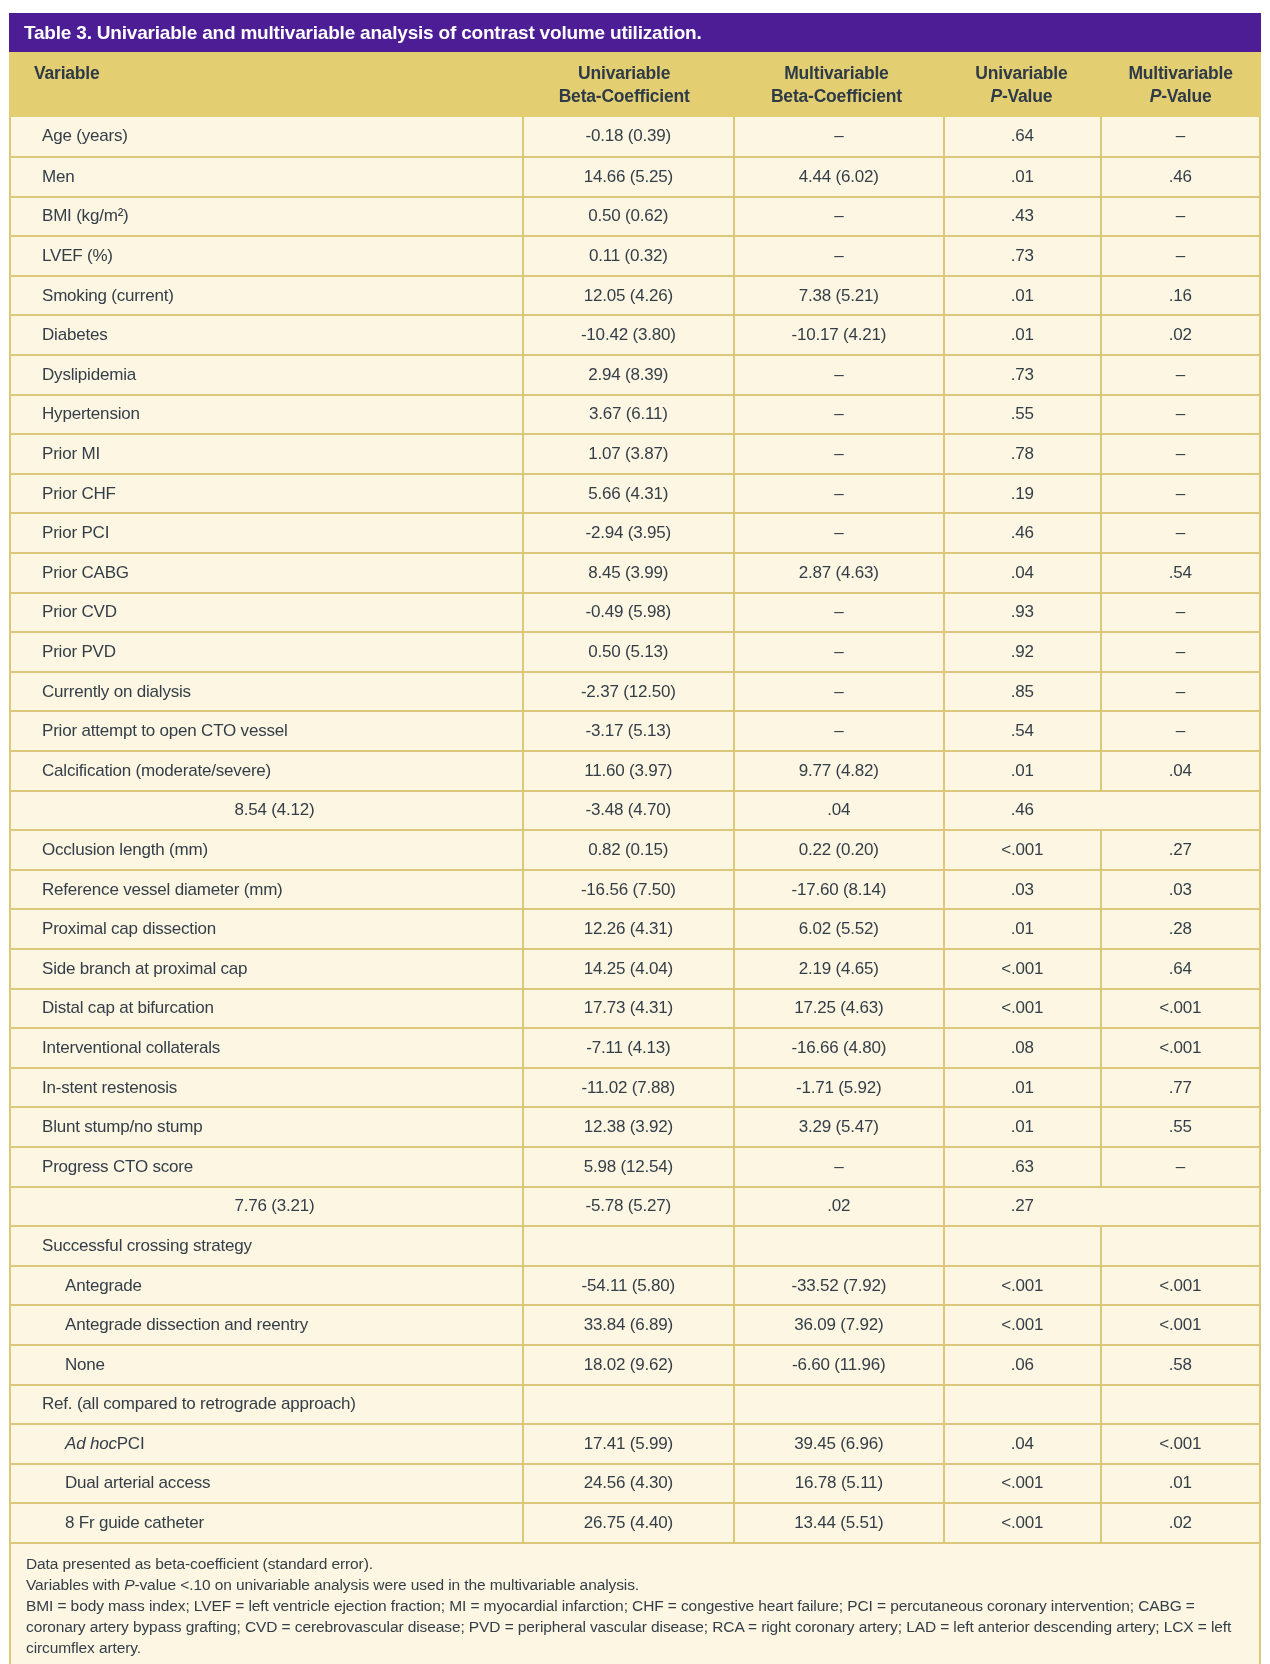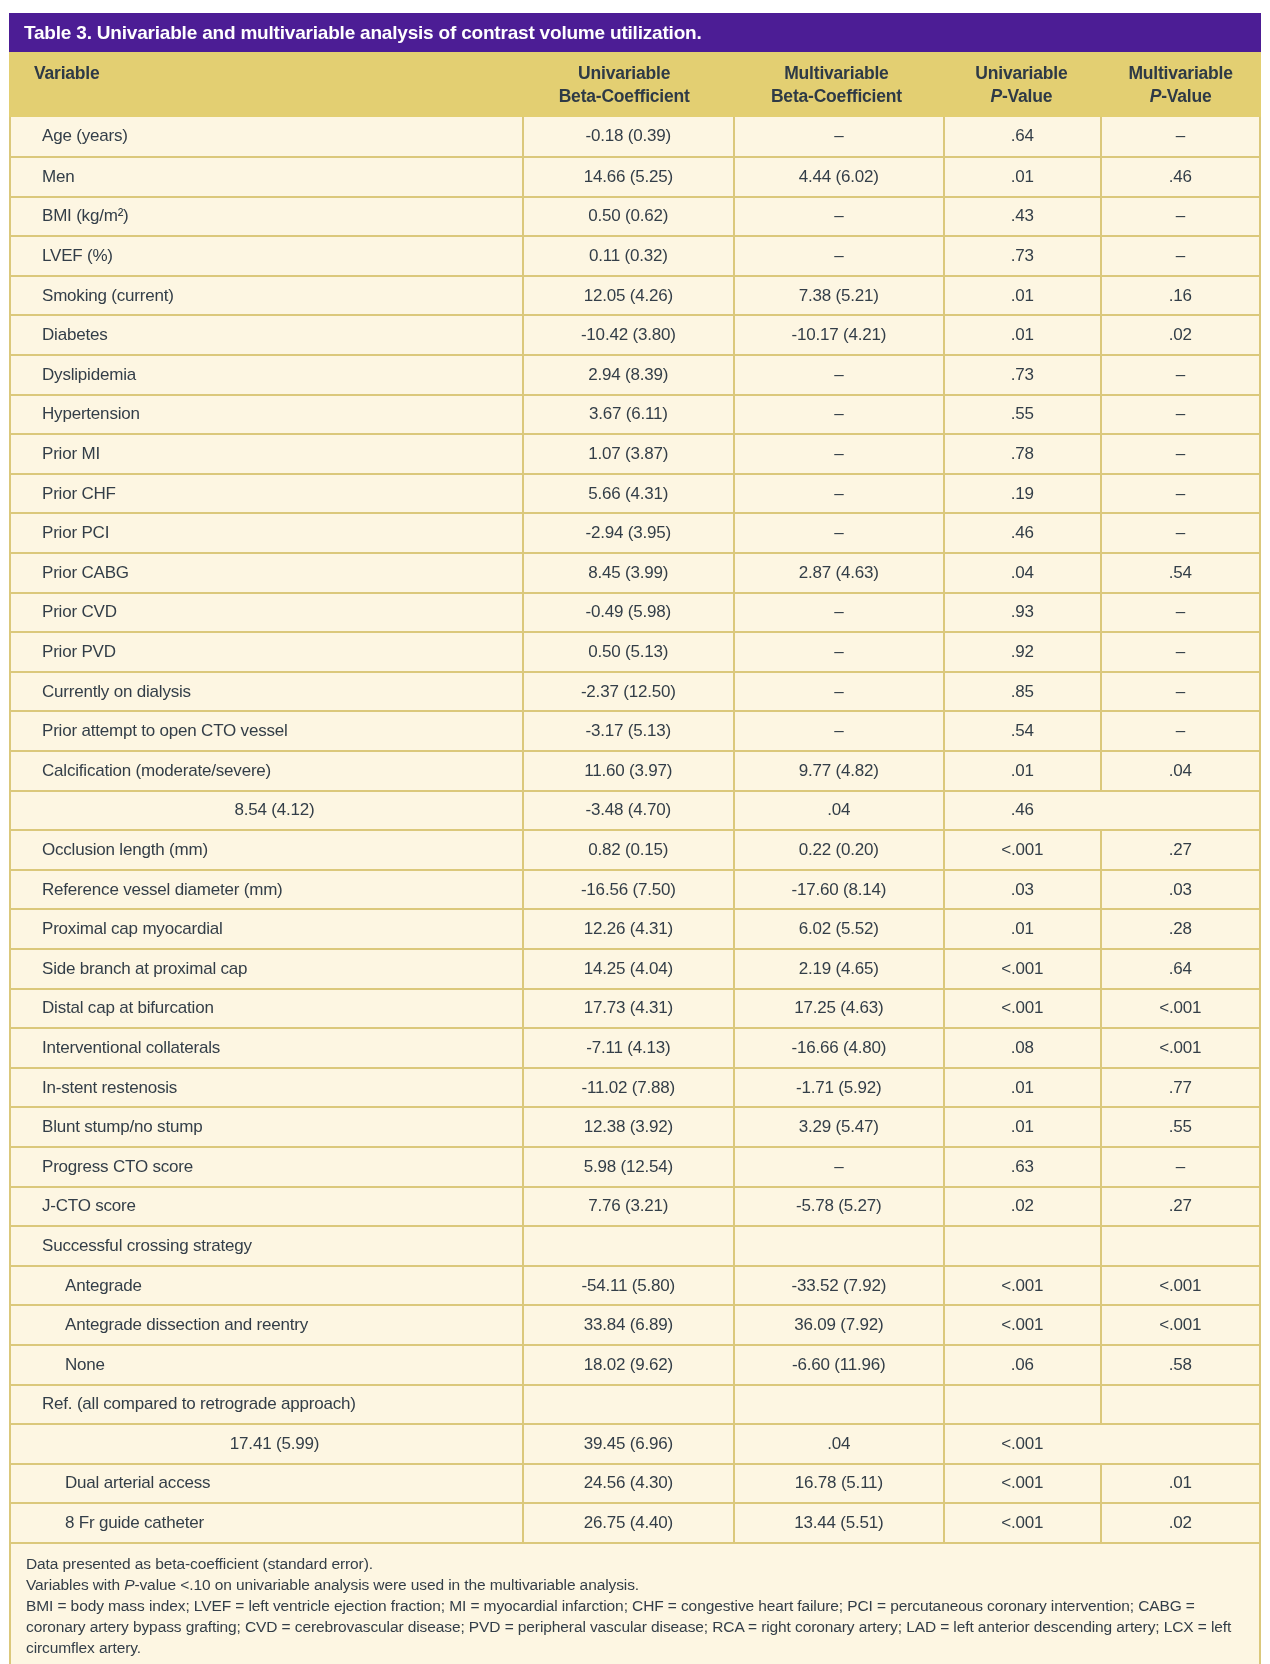--- a/index.html
+++ b/index.html
@@ -316,21 +316,21 @@
           <span class="lab">Reference vessel diameter (mm)</span>
         </div>
     <div class="cell num">-16.56 (7.50)</div>
     <div class="cell num">-17.60 (8.14)</div>
     <div class="cell num">.03</div>
     <div class="cell num">.03</div>
   </div>
 
   <div class="row grid-cols">
     <div class="cell var-cell">
-          <span class="lab">Proximal cap myocardial</span>
+          <span class="lab">Proximal cap dissection</span>
         </div>
     <div class="cell num">12.26 (4.31)</div>
     <div class="cell num">6.02 (5.52)</div>
     <div class="cell num">.01</div>
     <div class="cell num">.28</div>
   </div>
 
   <div class="row grid-cols">
     <div class="cell var-cell">
           <span class="lab">Side branch at proximal cap</span>
@@ -385,23 +385,20 @@
     <div class="cell var-cell">
           <span class="lab">Progress CTO score</span>
         </div>
     <div class="cell num">5.98 (12.54)</div>
     <div class="cell num">–</div>
     <div class="cell num">.63</div>
     <div class="cell num">–</div>
   </div>
 
   <div class="row grid-cols">
-    <div class="cell var-cell">
-          <span class="lab">J-CTO score</span>
-        </div>
     <div class="cell num">7.76 (3.21)</div>
     <div class="cell num">-5.78 (5.27)</div>
     <div class="cell num">.02</div>
     <div class="cell num">.27</div>
   </div>
 
   <div class="row grid-cols">
     <div class="cell var-cell">
           <span class="lab">Successful crossing strategy</span>
         </div>
@@ -445,20 +442,24 @@
     <div class="cell var-cell">
           <span class="lab">Ref. (all compared to retrograde approach)</span>
         </div>
     <div class="cell num"></div>
     <div class="cell num"></div>
     <div class="cell num"></div>
     <div class="cell num"></div>
   </div>
 
   <div class="row grid-cols indent">
+    <div class="cell var-cell">
+          <em class="lab-em">Ad hoc</em>
+          <span class="lab"> PCI</span>
+        </div>
     <div class="cell num">17.41 (5.99)</div>
     <div class="cell num">39.45 (6.96)</div>
     <div class="cell num">.04</div>
     <div class="cell num">&lt;.001</div>
   </div>
 
   <div class="row grid-cols indent">
     <div class="cell var-cell">
           <span class="lab">Dual arterial access</span>
         </div>

